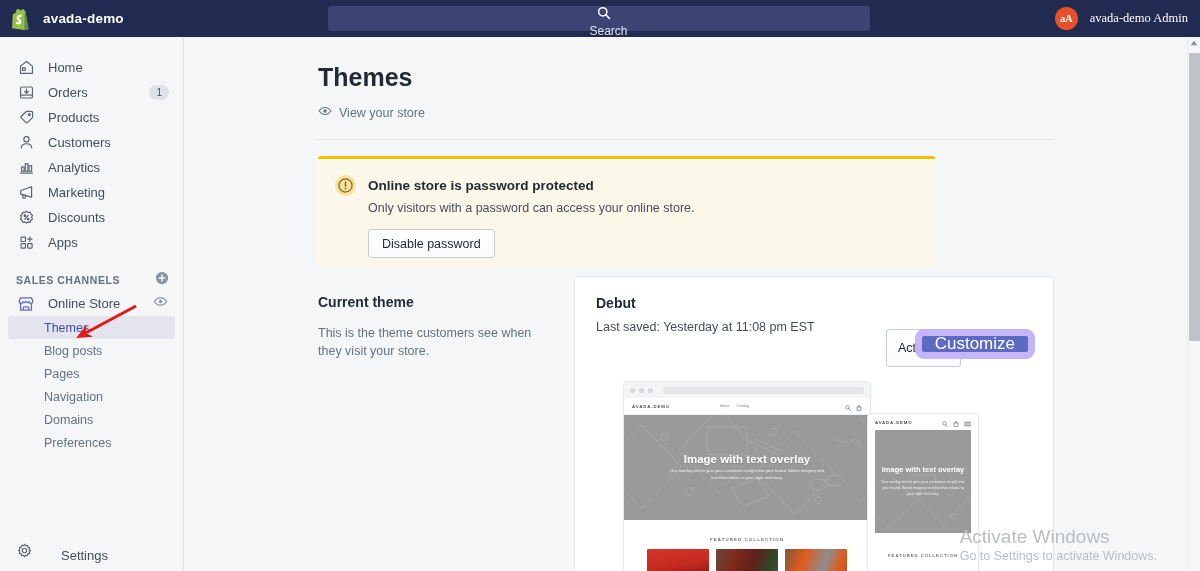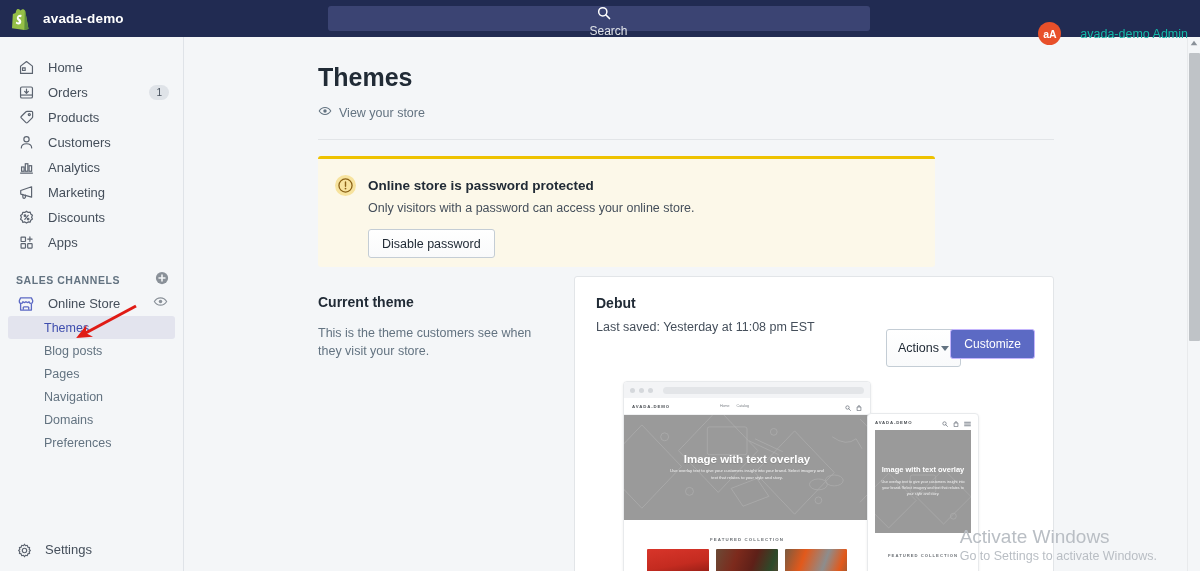--- a/index.html
+++ b/index.html
@@ -25,31 +25,31 @@
     margin-left: 11px; letter-spacing: .2px;
   }
   .searchwrap {
     position: absolute; left: 328px; top: 6px;
     width: 542px; height: 25px;
     background: #3b4473; border-radius: 3px;
     display: flex; align-items: center; padding-left: 10px; flex-direction: column;
   }
   .search-ph { color: #dfe3e8; font-size: 12px; margin-left: 9px; }
   .userwrap {
-    position: absolute; right: 12px; top: 15px; height: 37px;
-    display: flex; align-items: center;
+    position: absolute; right: 12px; top: 0; height: 37px;
+    display: flex; align-items: center; font-family: Liberation Serif, serif;
   }
   .avatar {
     width: 23px; height: 23px; border-radius: 50%;
     background: #e8502a; color: #fff;
     font-size: 10.5px; font-weight: bold;
     display: flex; align-items: center; justify-content: center;
     letter-spacing: -.2px;
   }
-  .username { color: #14b8a6; font-size: 12.5px; margin-left: 19px; }
+  .username { color: #ffffff; font-size: 12.5px; margin-left: 12px; }
 
   
   .sidebar {
     position: absolute; top: 37px; left: 0;
     width: 184px; height: 534px;
     background: #f4f6f8;
     border-right: 1px solid #dfe3e8;
     z-index: 30;
   }
   .nav-item {
@@ -77,21 +77,21 @@
     letter-spacing: .55px;
   }
   .sub-item {
     height: 23px; display: flex; align-items: center;
     margin: 0 8px; padding-left: 36px; border-radius: 3px;
     font-size: 12.5px; color: #637381;
   }
   .sub-item.active { background: #e3e4ee; color: #3f4eae; font-weight: 500; }
   .settings-row {
     position: absolute; bottom: 8px; left: 0; width: 184px;
-    display: flex; align-items: flex-start; padding-left: 16px;
+    display: flex; align-items: flex-end; padding-left: 16px; gap: 16px;
   }
   .settings-row .lbl { font-size: 13px; color: #454f5b; margin-left: 12px; }
 
   
   .annot-arrow { position: absolute; left: 70px; top: 303px; z-index: 35; pointer-events: none; }
 
   
   .main {
     position: absolute; top: 37px; left: 184px;
     width: 1003px; height: 534px;
@@ -170,22 +170,22 @@
     position: absolute; right: 92px; top: 52px;
     height: 38px; padding: 0 11px;
     background: linear-gradient(180deg,#fff,#f9fafb);
     border: 1px solid #c4cdd5; border-radius: 3px;
     display: flex; align-items: center; gap: 2px;
     font-size: 12.5px; color: #212b36;
   }
   .btn-customize {
     position: absolute; right: 18px; top: 52px;
     height: 30px; padding: 0 13px;
-    background: #5c6ac4; border: 1px solid #c4b5fd;
-    border-radius: 3px; color: #fff; font-size: 12px;
+    background: #5c6ac4; border: 7px solid #c4b5fd;
+    border-radius: 9px; color: #fff; font-size: 17px;
     display: flex; align-items: center;
   }
   .caret { width:0;height:0;border-left:4px solid transparent;border-right:4px solid transparent;border-top:5px solid #637381; }
 
   
   .preview { position: absolute; left: 0; top: 100px; width: 480px; height: 210px; }
   .desktop {
     position: absolute; left: 48px; top: 4px;
     width: 248px; height: 200px;
     background: #fff; border: 1px solid #e8eaec;

